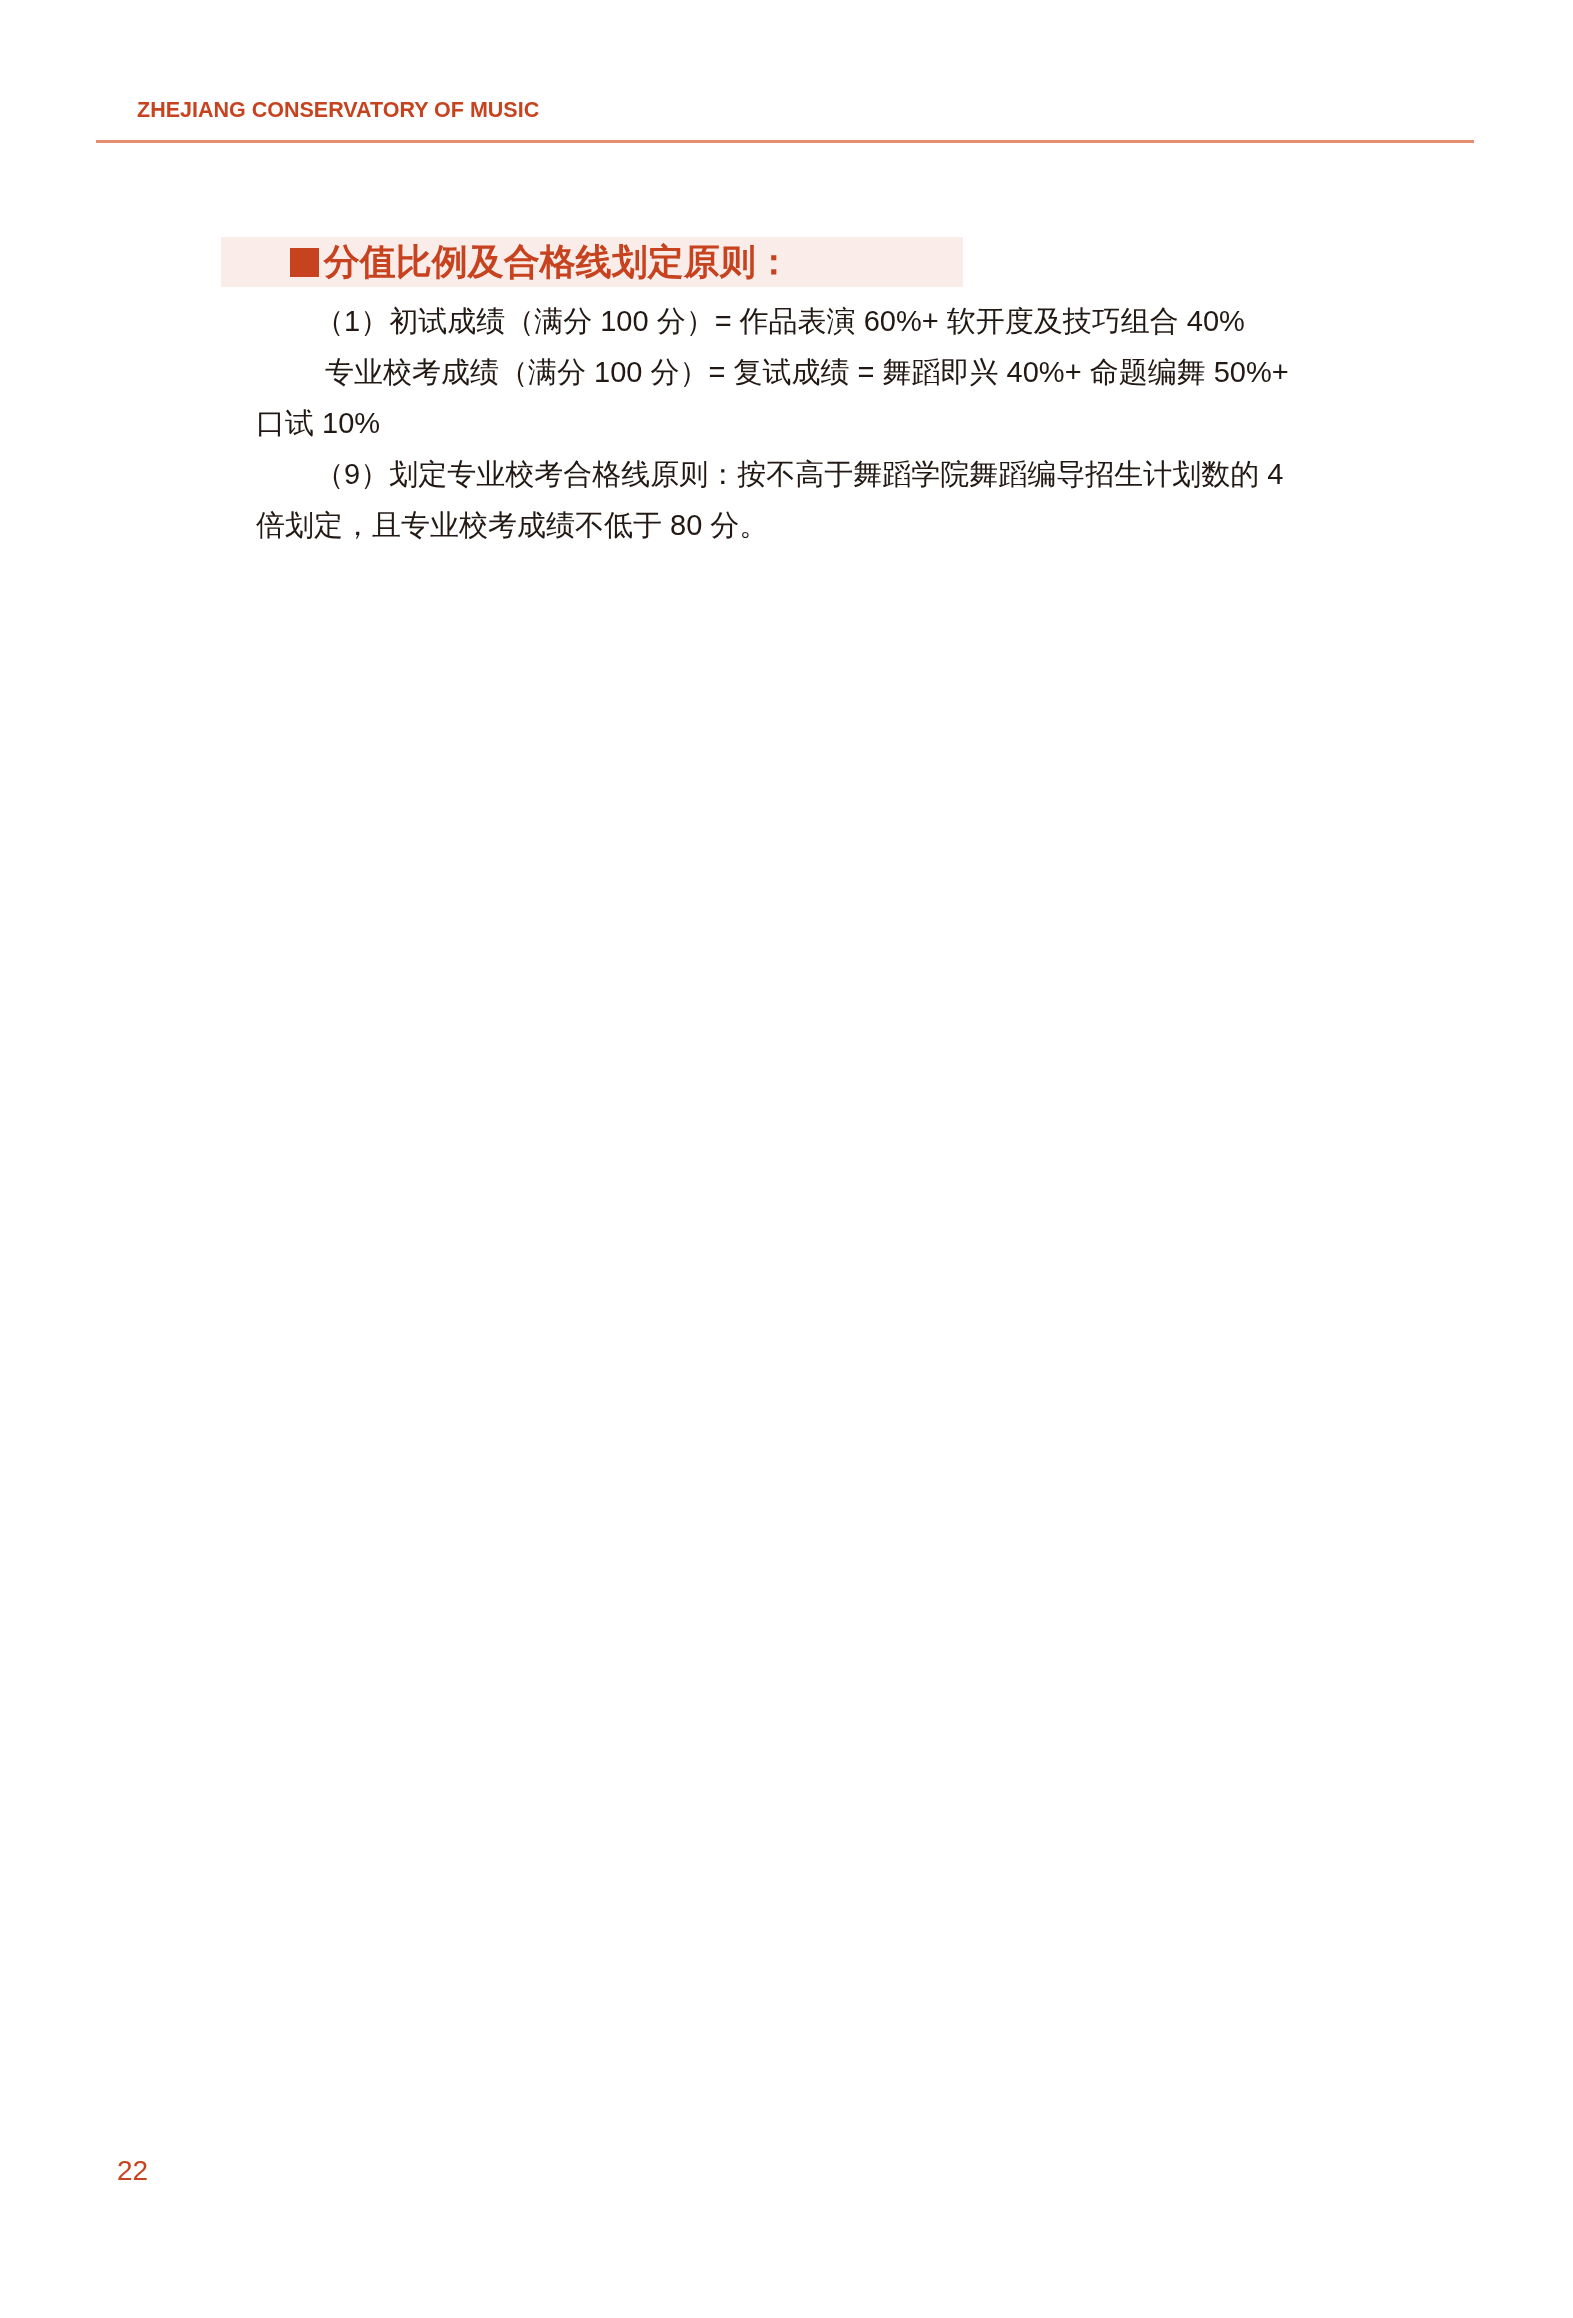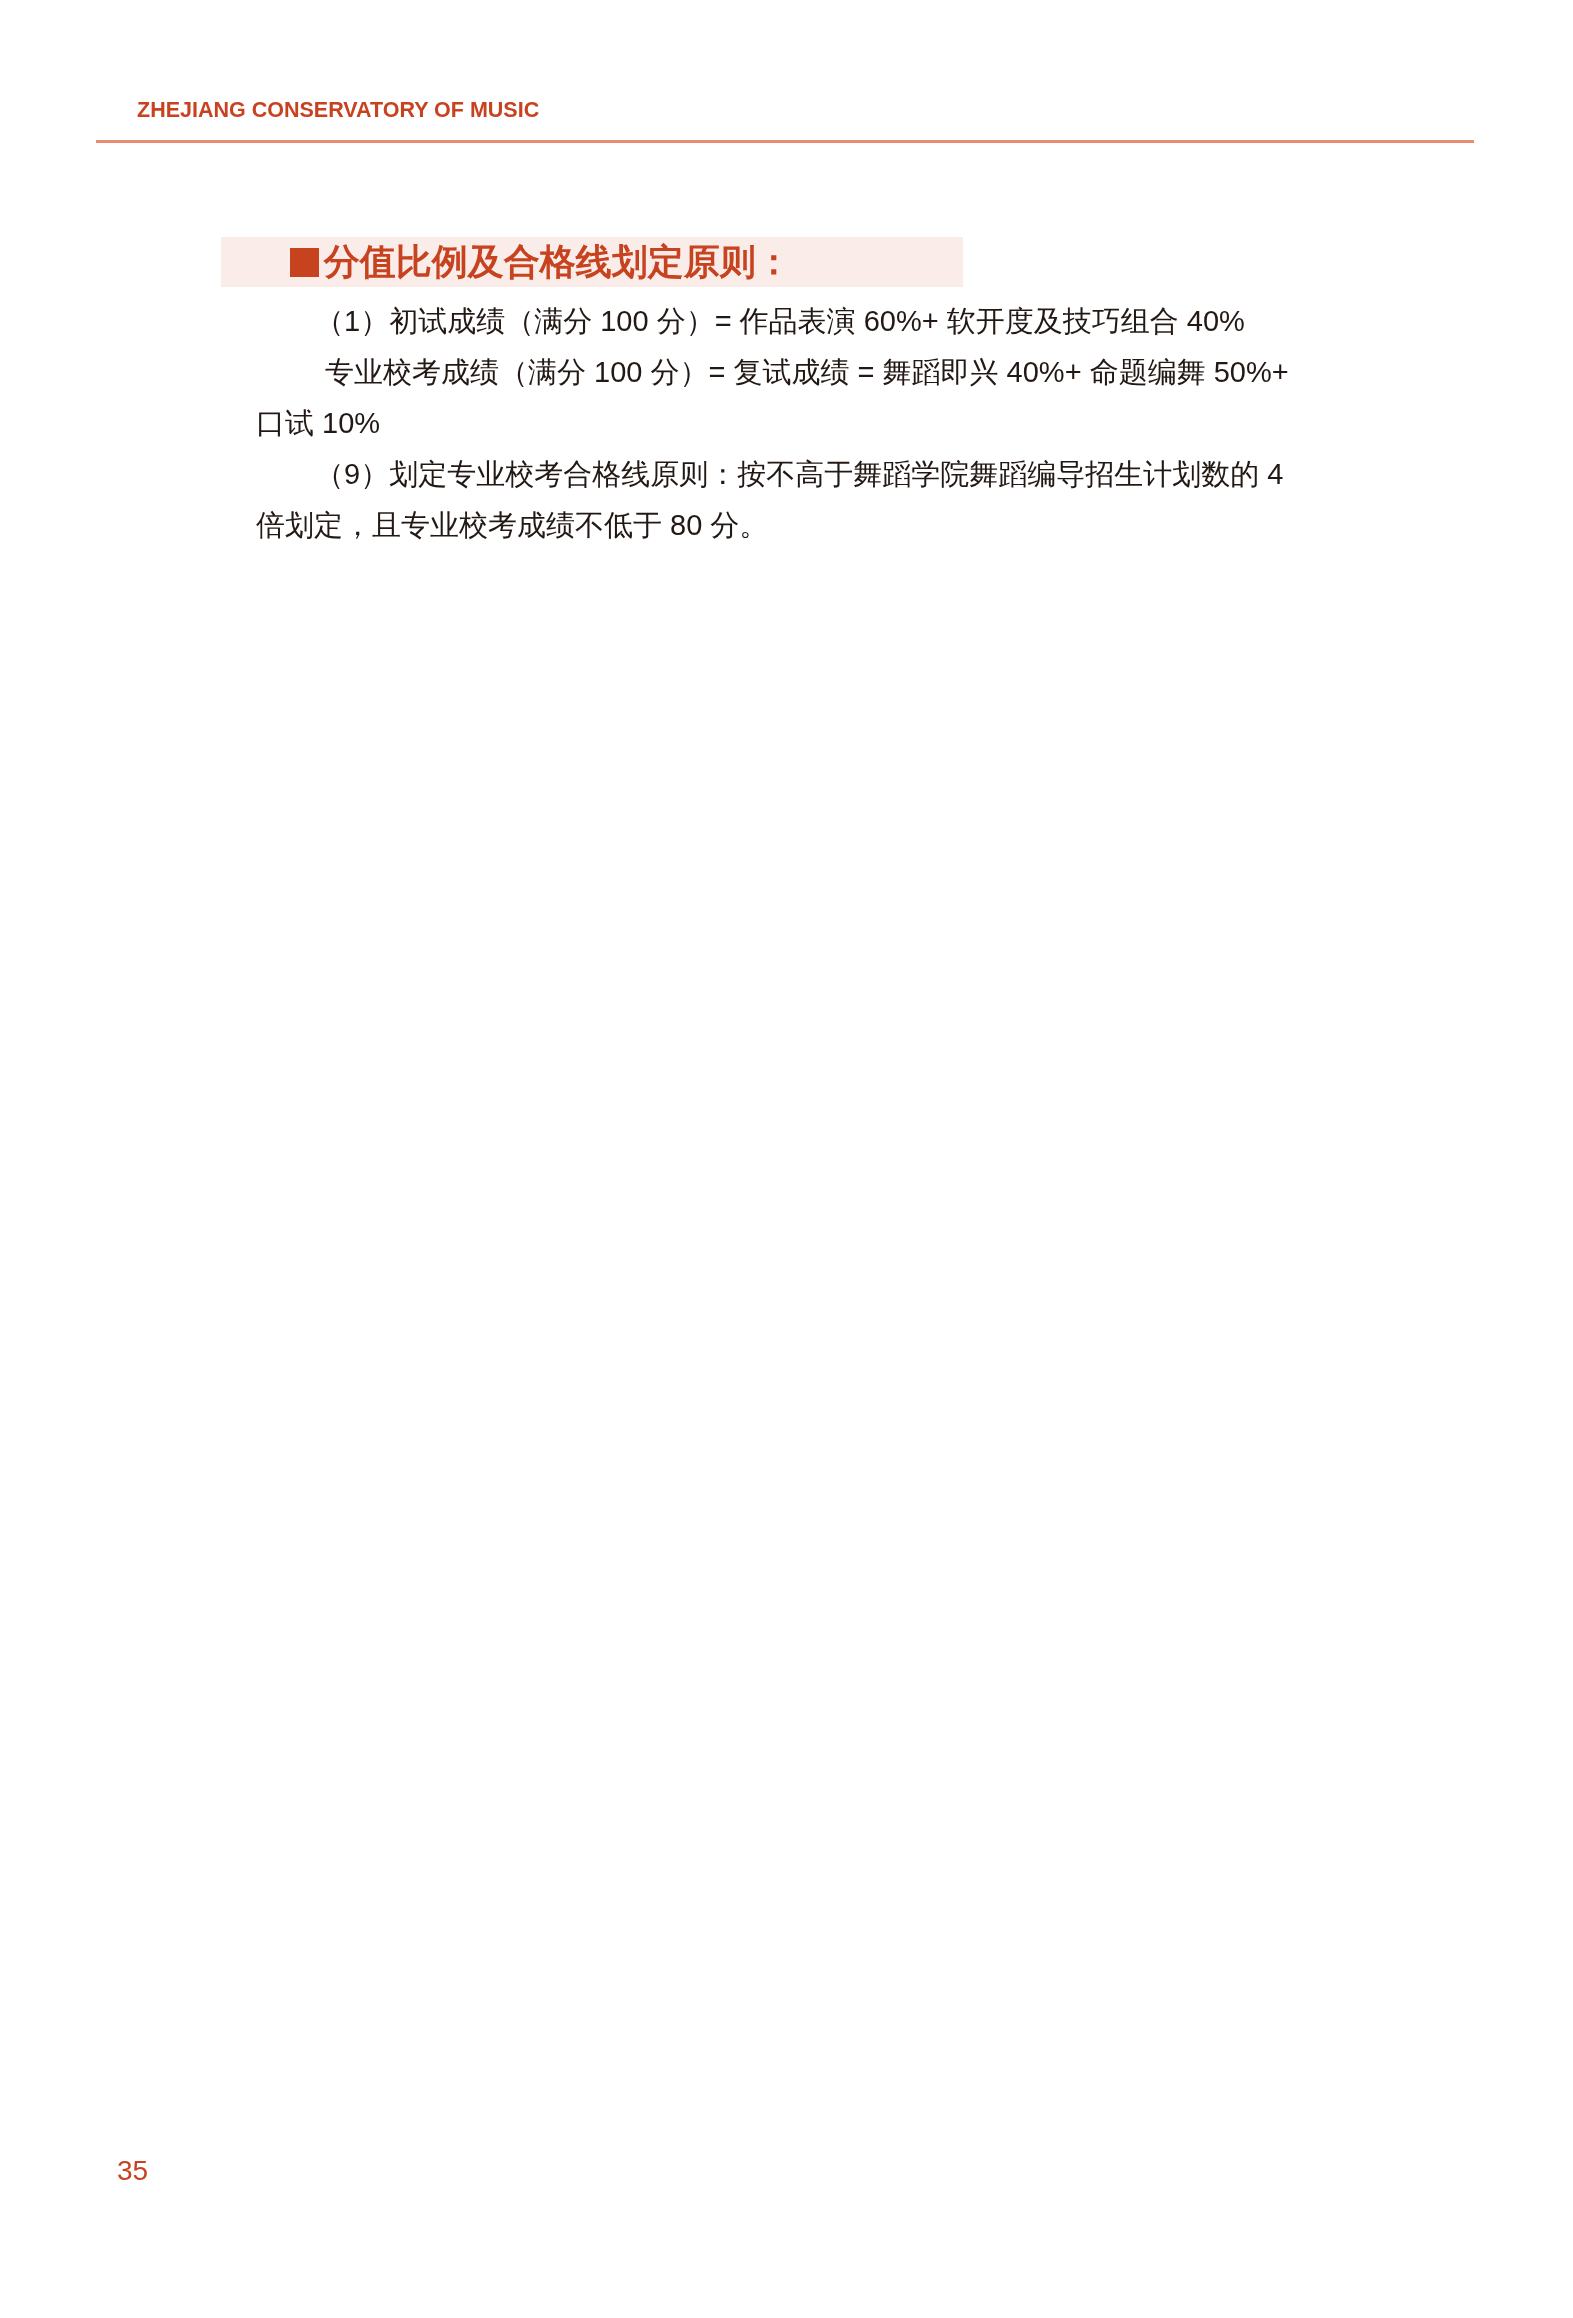--- a/index.html
+++ b/index.html
@@ -103,14 +103,14 @@
 </div>
 
 <div class="body-block">
   <div class="body-line indent-a">（1）初试成绩（满分 100 分）= 作品表演 60%+ 软开度及技巧组合 40%</div>
   <div class="body-line indent-b">专业校考成绩（满分 100 分）= 复试成绩 = 舞蹈即兴 40%+ 命题编舞 50%+</div>
   <div class="body-line">口试 10%</div>
   <div class="body-line indent-a">（9）划定专业校考合格线原则：按不高于舞蹈学院舞蹈编导招生计划数的 4</div>
   <div class="body-line">倍划定，且专业校考成绩不低于 80 分。</div>
 </div>
 
-<div class="page-number">35</div>
+<div class="page-number">22</div>
 
 
 </body></html>

